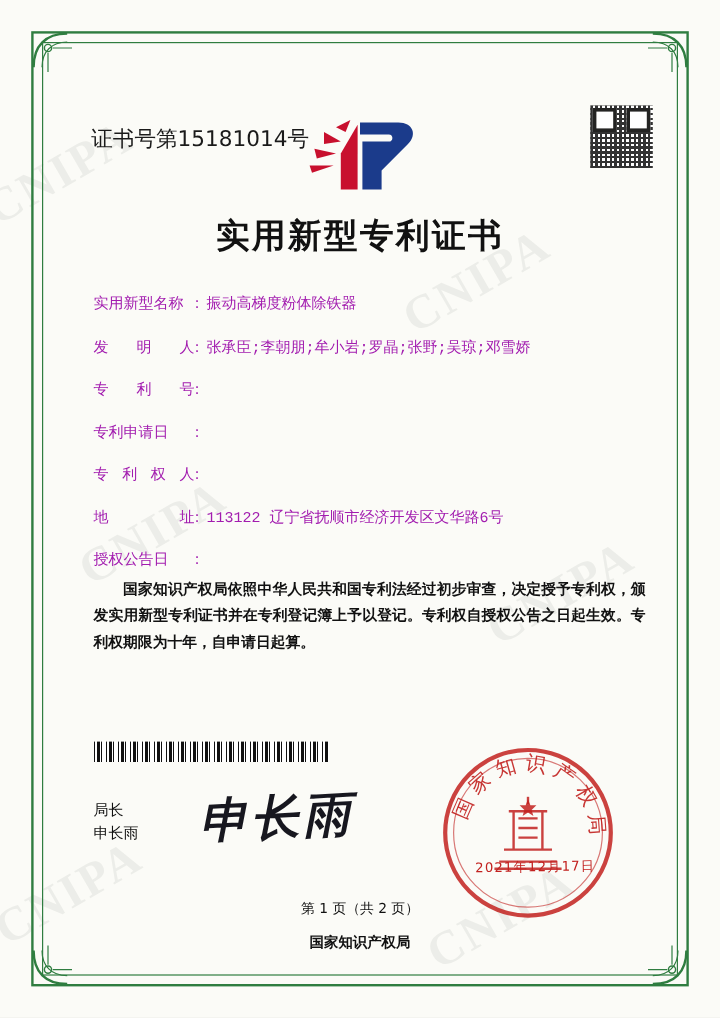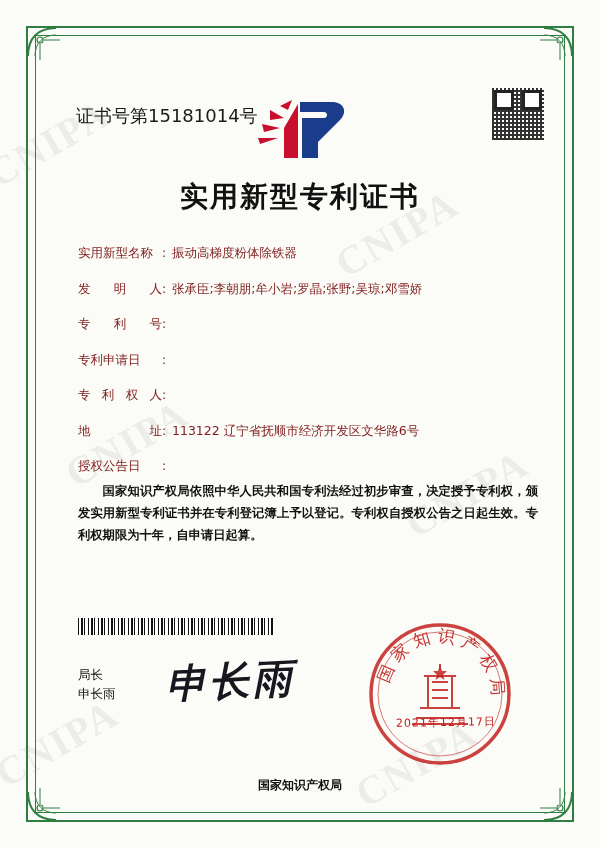--- a/index.html
+++ b/index.html
@@ -123,35 +123,35 @@
   .fields {
     position: absolute;
     left: 30px; right: 10px;
     top: 195px;
   }
   .frow {
     display: flex;
     align-items: baseline;
     margin-bottom: 18.5px;
     font-size: 12.5px;
-    color: #7f1d1d;
+    color: #a21caf;
   }
   .flabel {
     width: 84px;
     flex: none;
     letter-spacing: 0px;
     white-space: nowrap;
   }
   .flabel.sp {
     display: flex;
     justify-content: space-between;
     width: 84px;
   }
   .fcolon { width: 10px; flex: none; }
-  .fvalue { flex: 1; }
+  .fvalue { flex: 1; font-family: Liberation Mono, monospace; }
   .fvalue.mono { font-family: "DejaVu Sans Mono", monospace; font-size: 12px; }
   .inline-second {
     margin-left: 40px;
     white-space: nowrap;
   }
 
   .para {
     position: absolute;
     left: 30px; right: 14px;
     top: 430px;
@@ -376,17 +376,18 @@
           <path d="M54 88 L94 88"></path>
           <path d="M50 98 L98 98"></path>
           <path d="M66 62 L82 62 M66 70 L82 70 M66 78 L82 78"></path>
           <path d="M46 104 L102 104"></path>
         </g>
         <path d="M74 46 l2 5 h5 l-4 4 1.5 5 -4.5 -3 -4.5 3 1.5 -5 -4 -4 h5 z" fill="#c2211f" opacity="0.85"></path>
       </svg>
     </div>
     <div class="seal-date">2021年12月17日</div>
 
+    <div class="pagenum">第 1 页（共 2 页）</div>
 
     <div class="footnote">国家知识产权局</div>
 
   </div>
 </div>
 
 </body></html>

